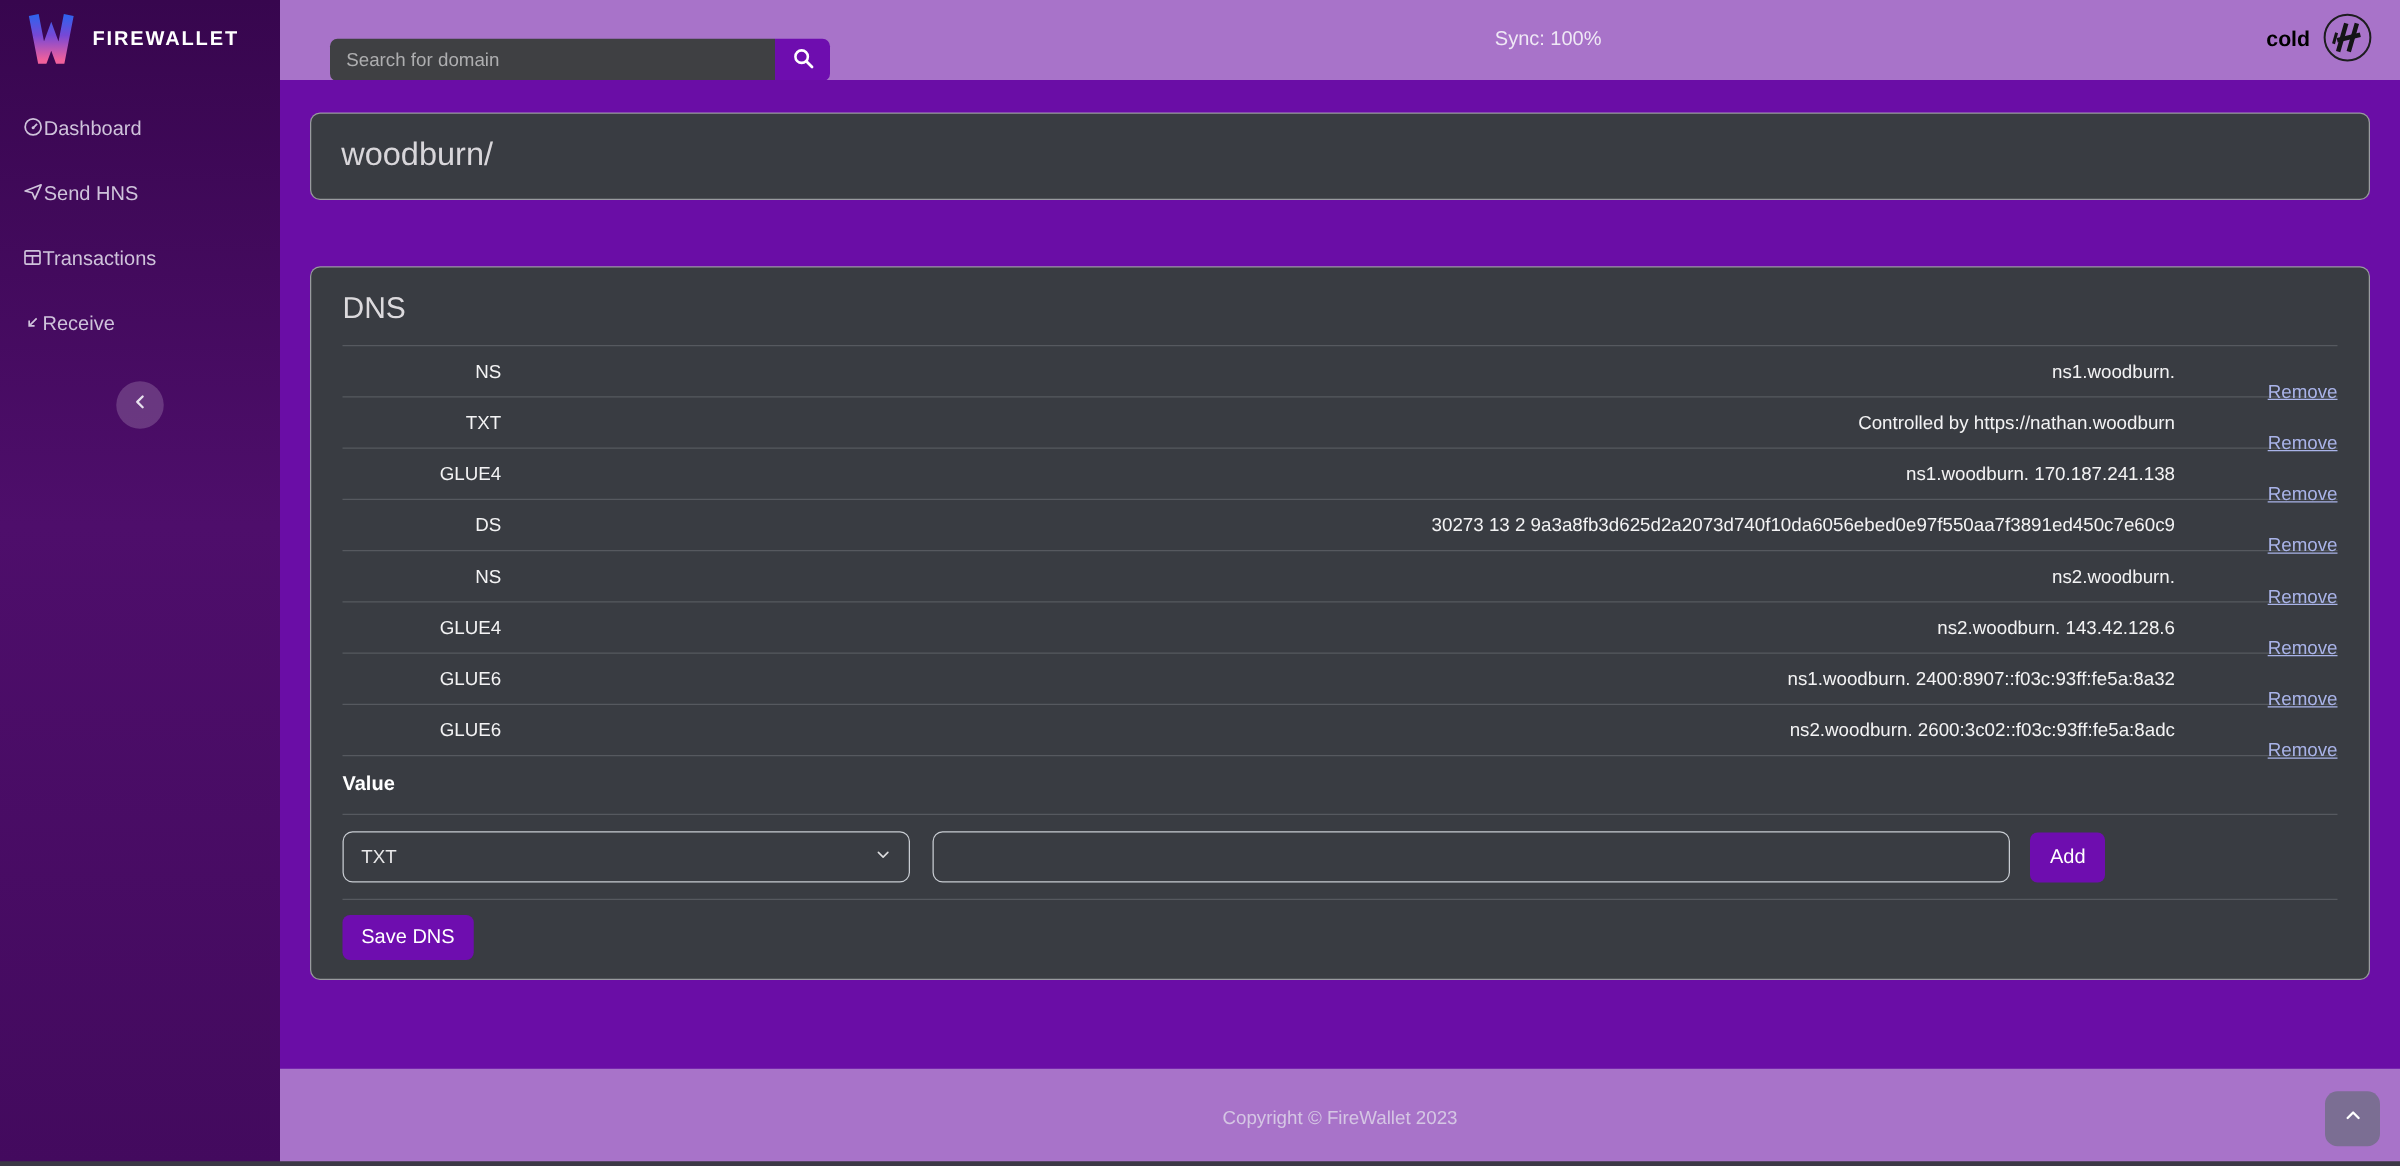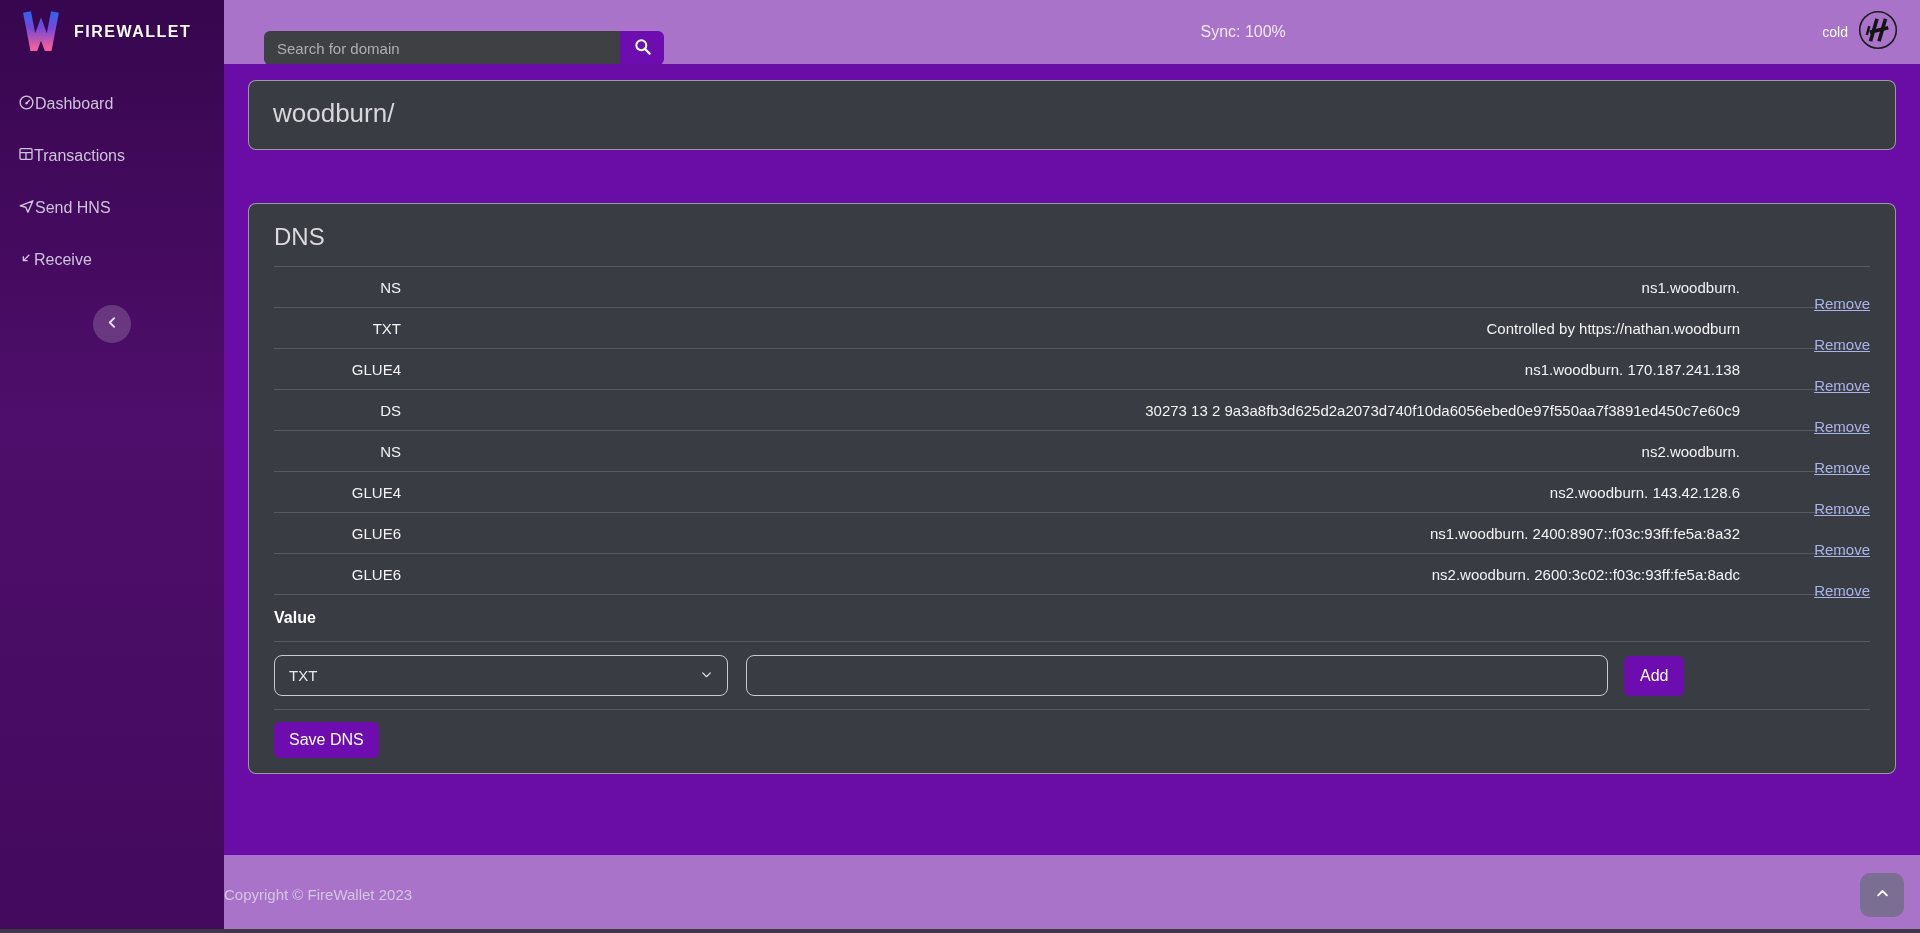--- a/index.html
+++ b/index.html
@@ -24,25 +24,25 @@
   .topbar { position:absolute; left:224px; top:0; width:1696px; height:64px; background:#a873c9;
             display:flex; align-items:center; justify-content:space-between; padding:0 22px 0 40px; }
   .search-group { display:flex; width:400px; height:34px;margin-top:32px; }
   .search-input { flex:1; background:#3f4043; border:none; border-radius:6px 0 0 6px;
                   padding:0 13px; color:#e8e8e8; font-size:15px; outline:none; }
   .search-input::placeholder { color:#aeaeb0; }
   .search-btn { width:44px; background:#6e0daf; border:none; border-radius:0 6px 6px 0;
                 display:flex; align-items:center; justify-content:center; cursor:pointer; }
   .sync-label { color:#efe8f5; font-size:16px; }
   .right-group { display:flex; align-items:center; gap:10px; }
-  .cold-label { color:#ffffff; font-size:14px; }
+  .cold-label { color:#000000; font-size:17px;font-weight:bold; }
 
   
   .main { position:absolute; left:224px; top:64px; width:1696px; height:791px;
-          background:#6a0da6; padding:16px 24px; }
+          background:#6a0da6; padding:26px 24px; }
   .card { background:#393c42; border:1px solid rgba(248,249,250,0.5); border-radius:8px; }
   .domain-card { height:70px; padding:17px 24px; margin-bottom:53px; }
   .domain-title { color:#d8d6da; font-size:26px; font-weight:400; }
   .dns-card { padding:19px 25px 15px; }
   .dns-title { color:#dcdadd; font-size:24px; font-weight:500; }
 
   .dns-table { margin-top:15px; border-bottom:1px solid #56595f; }
   .dns-row { display:flex; align-items:center; border-top:1px solid #56595f; height:41px;
              font-size:15px; color:#f3f3f4;text-align:right; }
   .col-type  { width:127px; }
@@ -60,21 +60,21 @@
                 color:#e9e9ea; font-size:15px; margin-right:18px; cursor:pointer; background:transparent; }
   .value-input { width:862px; height:41px; background:transparent; border:1px solid #c8ccd2;
                  border-radius:8px; margin-right:16px; color:#ffffff; padding:0 12px; font-size:15px; outline:none; }
   .add-btn { height:40px; padding:0 16px; background:#6e0daf; color:#ffffff; border:none;
              border-radius:6px; font-size:16px; cursor:pointer; }
   .save-btn { margin-top:12px; height:36px; padding:0 15px; background:#6e0daf; color:#ffffff;
               border:none; border-radius:6px; font-size:16px; cursor:pointer; }
 
   
   .footer { position:absolute; left:224px; top:855px; width:1696px; height:78px; background:#a873c9;
-            display:flex; align-items:center; }
+            display:flex; align-items:center; justify-content:center; }
   .copyright { color:#d5c6e4; font-size:15px; }
   .scroll-top { position:absolute; right:16px; bottom:16px; width:44px; height:44px; border-radius:10px;
                 background:#7b6e93; display:flex; align-items:center; justify-content:center; cursor:pointer; z-index:4; }
   .bottom-strip { position:absolute; left:0; bottom:0; width:1920px; height:4px; background:#3c3846; z-index:5; }
 </style>
 </head>
 <body>
 
 <div class="app">
 
@@ -101,34 +101,34 @@
           <svg width="17" height="17" viewBox="0 0 24 24">
               <circle cx="12" cy="12" r="9" fill="none" stroke="currentColor" stroke-width="2"></circle>
               <path d="M12 13 L16.5 8.5" stroke="currentColor" stroke-width="2"></path>
               <circle cx="12" cy="13" r="1.7" fill="currentColor"></circle>
             </svg>
         </span>
         <span>Dashboard</span>
       </div>
       <div class="nav-item">
         <span>
+          <svg width="17" height="17" viewBox="0 0 24 24">
+              <path d="M3 11 L21 4 L14 20 L11 13 Z" fill="none" stroke="currentColor" stroke-width="2" stroke-linejoin="round"></path>
+            </svg>
+        </span>
+        <span>Send HNS</span>
+      </div>
+      <div class="nav-item">
+        <span>
           <svg width="16" height="16" viewBox="0 0 24 24">
               <rect x="3" y="4" width="18" height="16" rx="1.5" fill="none" stroke="currentColor" stroke-width="2"></rect>
               <path d="M3 10 H21 M12 10 V20" fill="none" stroke="currentColor" stroke-width="2"></path>
             </svg>
         </span>
         <span>Transactions</span>
-      </div>
-      <div class="nav-item">
-        <span>
-          <svg width="17" height="17" viewBox="0 0 24 24">
-              <path d="M3 11 L21 4 L14 20 L11 13 Z" fill="none" stroke="currentColor" stroke-width="2" stroke-linejoin="round"></path>
-            </svg>
-        </span>
-        <span>Send HNS</span>
       </div>
       <div class="nav-item">
         <span>
           <svg width="16" height="16" viewBox="0 0 24 24">
               <path d="M17 7 L8 16 M8 9.5 V16 H14.5" fill="none" stroke="currentColor" stroke-width="2"></path>
             </svg>
         </span>
         <span>Receive</span>
       </div>
     </div>

